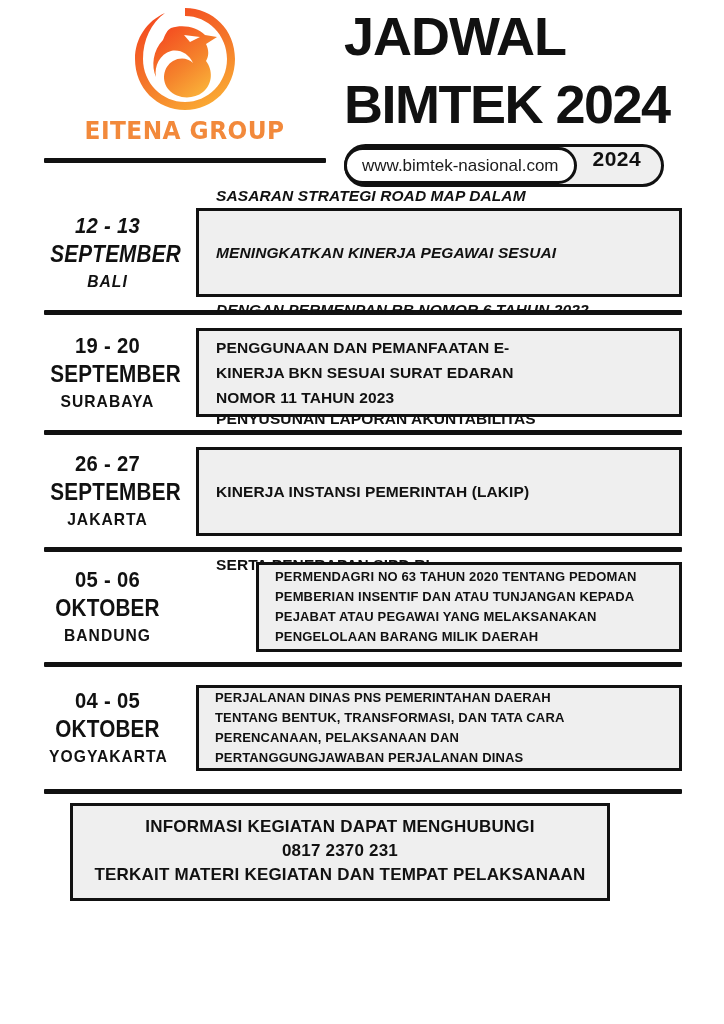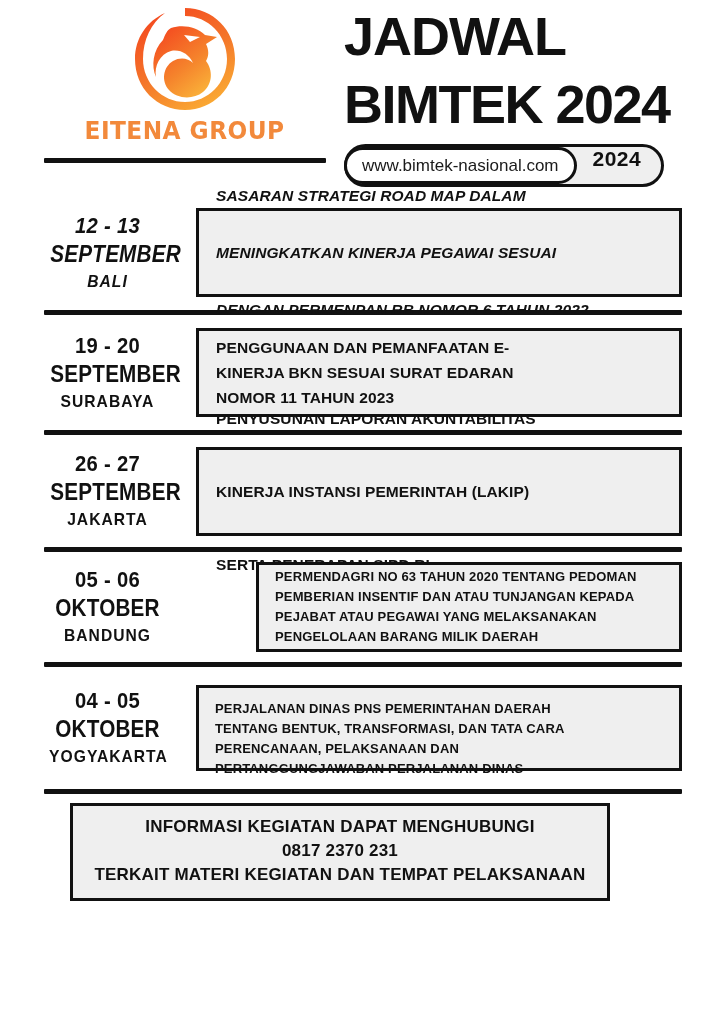--- a/index.html
+++ b/index.html
@@ -355,21 +355,21 @@
     </div>
     <div class="h-rule"></div>
 
     <div class="entry small" style="height:122px;">
       <div class="date-col">
         <div class="date-range">04 - 05</div>
         <div class="date-month">OKTOBER</div>
         <div class="date-city">YOGYAKARTA</div>
       </div>
       <div class="v-divider"></div>
-      <div class="topic-box" style="height:82px;justify-content:space-between;">
+      <div class="topic-box" style="height:82px;">
         <div class="topic-line">PERJALANAN DINAS PNS PEMERINTAHAN DAERAH</div>
         <div class="topic-line">TENTANG BENTUK, TRANSFORMASI, DAN TATA CARA</div>
         <div class="topic-line">PERENCANAAN, PELAKSANAAN DAN</div>
         <div class="topic-line">PERTANGGUNGJAWABAN PERJALANAN DINAS</div>
       </div>
     </div>
     <div class="h-rule"></div>
   </div>
 
   <div class="spacer-top"></div>

